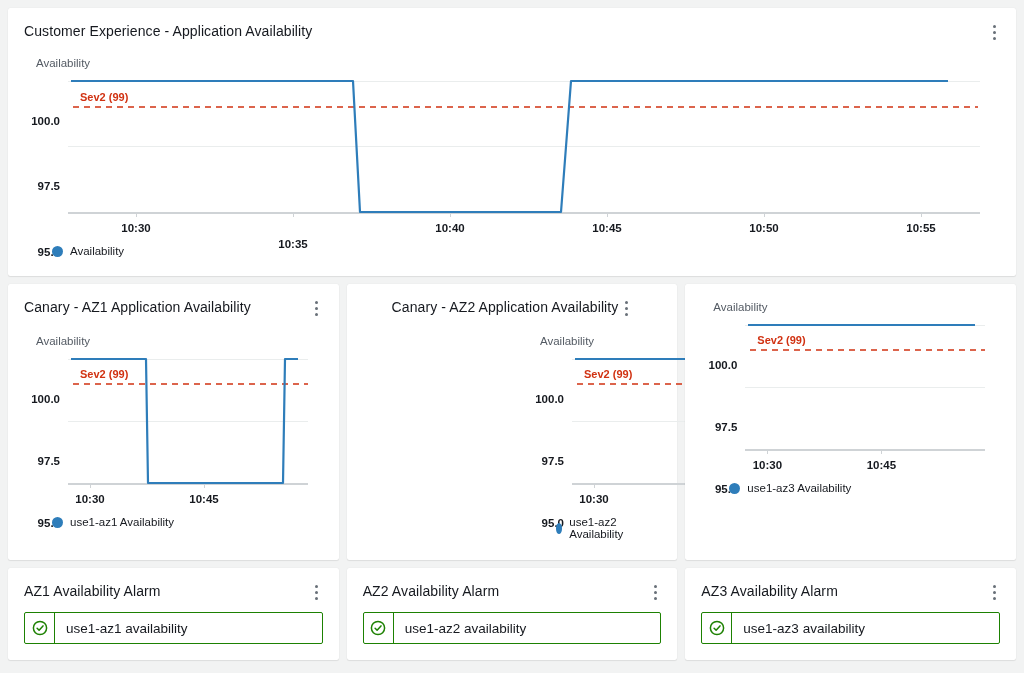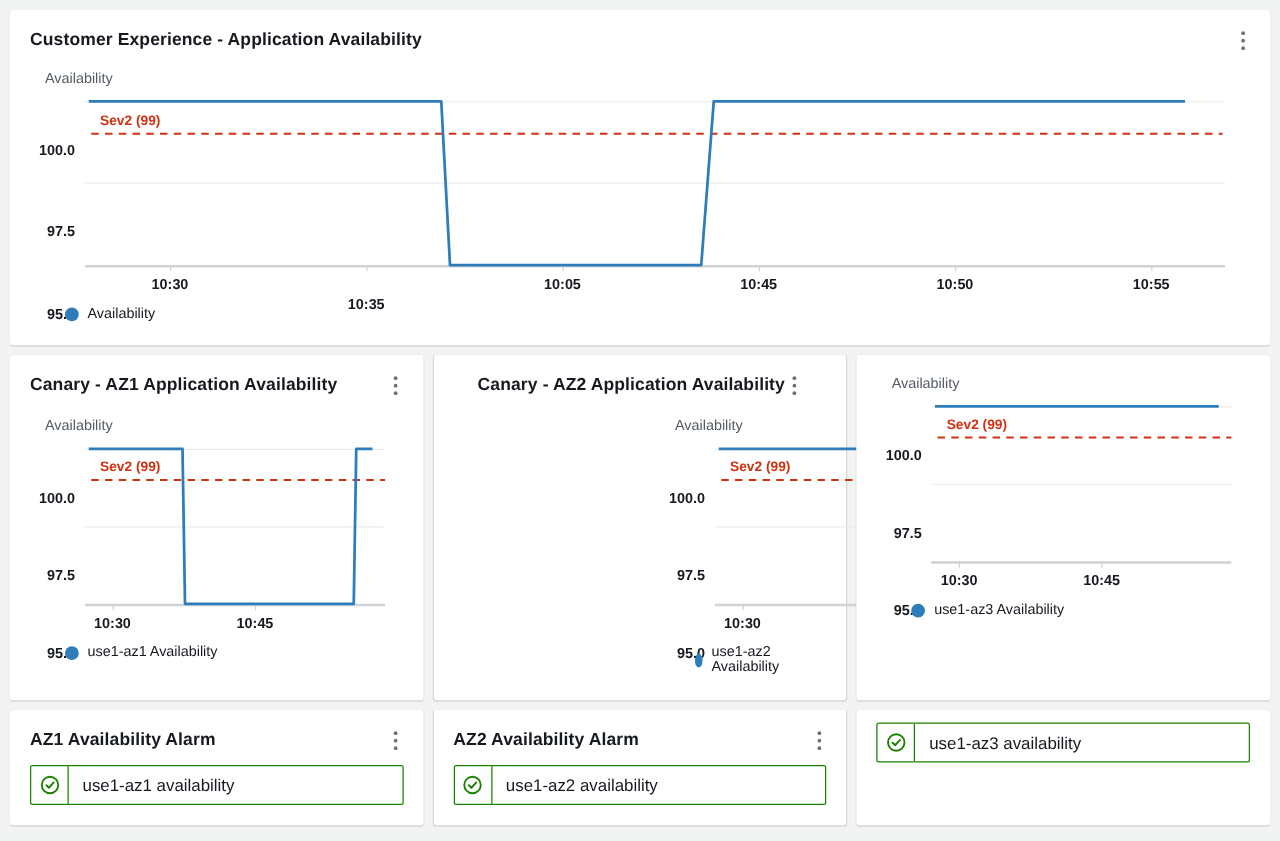--- a/index.html
+++ b/index.html
@@ -16,21 +16,21 @@
     border-radius: 2px;
     box-shadow: 0 1px 1px rgba(0,0,0,0.08), 0 0 1px rgba(0,0,0,0.12);
     position: relative;
     display: flex; flex-direction: column;
   }
   .card-header {
     display: flex; align-items: flex-start; justify-content: space-between;
     padding: 14px 14px 0 16px;
   }
   .card-title {
-    font-size: 14px; color: #16191f; font-weight: 700; line-height: 18px;
+    font-size: 14px; color: #16191f; font-weight: 400; line-height: 18px;
     letter-spacing: 0.1px;
   }
   .kebab { width: 16px; height: 20px; display: flex; flex-direction: column;
     align-items: center; justify-content: center; gap: 3px; cursor: pointer; flex: 0 0 auto; }
   .kebab i { display: block; width: 3px; height: 3px; background: #687078; border-radius: 50%; }
 
   .chart-area { position: relative; flex: 1 1 auto; }
   .axis-title { position: absolute; font-size: 11.5px; color: #545b64; }
 
   .tick-label { position: absolute; font-size: 11.5px; color: #16191f; font-weight: 700; }
@@ -97,21 +97,21 @@
       <div class="xtick" style="left:913px; top:170px; height:5px;"></div>
 
       <svg class="plot" width="972" height="200">
         <line x1="65" y1="65" x2="970" y2="65" stroke="#d13212" stroke-width="1.5" stroke-dasharray="6 5"></line>
         <polyline points="63,39 345,39 352,170 553,170 563,39 940,39" fill="none" stroke="#2e7dba" stroke-width="2.2" stroke-linejoin="round"></polyline>
       </svg>
       <div class="threshold-label" style="left:72px; top:49px;">Sev2 (99)</div>
 
       <div class="tick-label xlab" style="left:98px; width:60px; top:180px;">10:30</div>
       <div class="tick-label xlab" style="left:255px; width:60px; top:196px;">10:35</div>
-      <div class="tick-label xlab" style="left:412px; width:60px; top:180px;">10:05</div>
+      <div class="tick-label xlab" style="left:412px; width:60px; top:180px;">10:40</div>
       <div class="tick-label xlab" style="left:569px; width:60px; top:180px;">10:45</div>
       <div class="tick-label xlab" style="left:726px; width:60px; top:180px;text-align:center;">10:50</div>
       <div class="tick-label xlab" style="left:883px; width:60px; top:180px;">10:55</div>
 
       <div class="legend" style="left:44px; top:203px;">
         <span class="legend-dot"></span>
         <span class="legend-text">Availability</span>
       </div>
     </div>
   </div>
@@ -250,20 +250,28 @@
               <circle cx="8" cy="8" r="6.6" fill="none" stroke="#1d8102" stroke-width="1.5"></circle>
               <path d="M5.1 8.2 L7.1 10.2 L11 5.9" fill="none" stroke="#1d8102" stroke-width="1.5" stroke-linecap="round" stroke-linejoin="round"></path>
             </svg>
           </div>
           <div class="alarm-name">use1-az2 availability</div>
         </div>
       </div>
     </div>
 
     <div class="card" style="height:92px;">
+      <div class="card-header">
+        <div class="card-title">AZ3 Availability Alarm</div>
+        <div class="kebab">
+            <i></i>
+            <i></i>
+            <i></i>
+          </div>
+      </div>
       <div class="alarm-body">
         <div class="alarm-box">
           <div class="alarm-icon-cell">
             <svg width="16" height="16" viewBox="0 0 16 16">
               <circle cx="8" cy="8" r="6.6" fill="none" stroke="#1d8102" stroke-width="1.5"></circle>
               <path d="M5.1 8.2 L7.1 10.2 L11 5.9" fill="none" stroke="#1d8102" stroke-width="1.5" stroke-linecap="round" stroke-linejoin="round"></path>
             </svg>
           </div>
           <div class="alarm-name">use1-az3 availability</div>
         </div>

